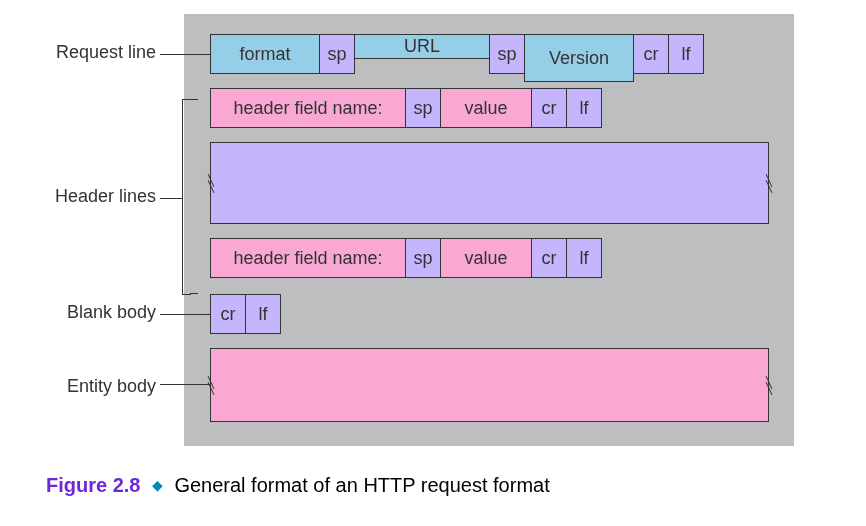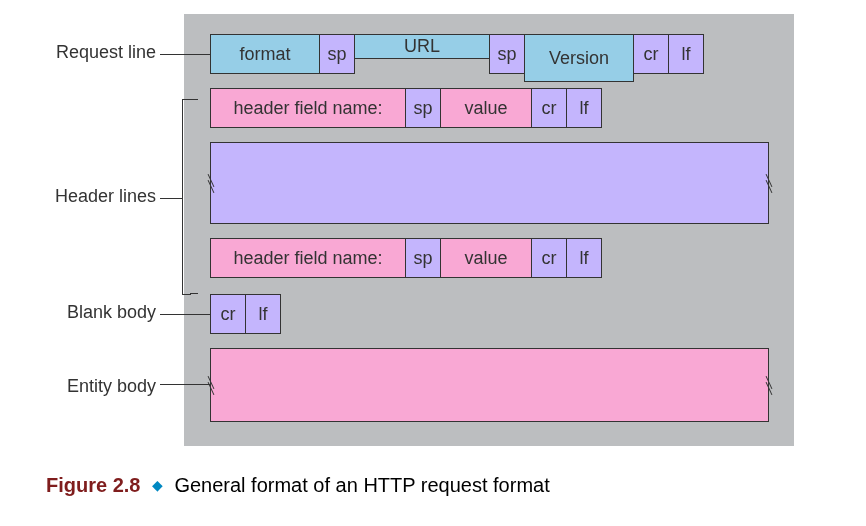--- a/index.html
+++ b/index.html
@@ -45,21 +45,21 @@
   }
   .blue-dk { background: #96cee7; }
   .blue-lt { background: #f9a8d4; }
   .white   { background: #c4b5fd; }
   .caption {
     position: absolute;
     left: 46px;
     top: 474px;
     font-size: 20px;
   }
-  .caption .fignum { color: #7f1d1d; font-weight: 700; }
+  .caption .fignum { color: #6d28d9; font-weight: 700; }
   .diamond { color: #0088c2; font-size: 14px; padding: 0 6px; position: relative; top: -2px;}
   
   .bracket {
     position: absolute;
     border-left: 1.3px solid #333;
     border-top: 1.3px solid #333;
     border-bottom: 1.3px solid #333;
   }
   .brk-tick {
     position: absolute;

